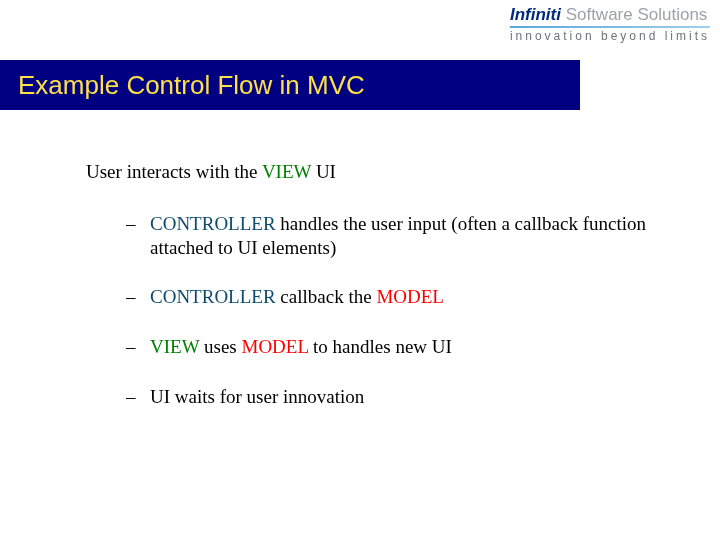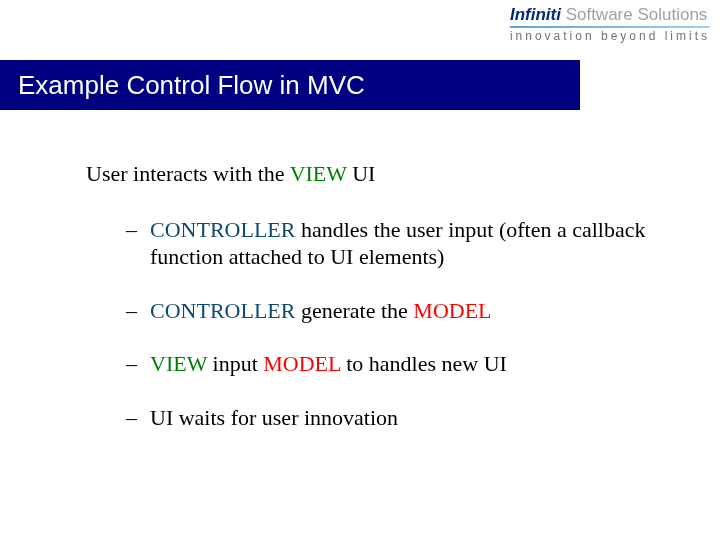--- a/index.html
+++ b/index.html
@@ -58,29 +58,29 @@
     width: 580px;
     height: 50px;
     background: #000080;
     display: flex;
     align-items: center;
     padding-left: 18px;
     box-sizing: border-box;
   }
   .title-text {
     font-family: Arial, Helvetica, sans-serif;
-    color: #ffffff;
+    color: #fde047;
     font-size: 26px;
   }
   .body {
     position: absolute;
     top: 160px;
     left: 86px;
     right: 60px;
-    font-size: 22px;
+    font-size: 19px;
     color: #000000;
     line-height: 1.25;
   }
   .lead {
     margin-bottom: 28px;
   }
   .lead .v { color: #008000; }
   ul.sub {
     list-style: none;
     padding: 0;
@@ -121,24 +121,24 @@
 
   <div class="body">
     <div class="lead">
       <span>User interacts with the </span><span class="v">VIEW</span><span> UI</span>
     </div>
     <ul class="sub">
       <li>
         <span class="c">CONTROLLER</span><span> handles the user input (often a callback function attached to UI elements)</span>
       </li>
       <li>
-        <span class="c">CONTROLLER</span><span> generate the </span><span class="m">MODEL</span>
+        <span class="c">CONTROLLER</span><span> callback the </span><span class="m">MODEL</span>
       </li>
       <li>
-        <span class="v">VIEW</span><span> input </span><span class="m">MODEL</span><span> to handles new UI</span>
+        <span class="v">VIEW</span><span> uses </span><span class="m">MODEL</span><span> to handles new UI</span>
       </li>
       <li>
         <span>UI waits for user innovation</span>
       </li>
     </ul>
   </div>
 
 </div>
 
 </body></html>

